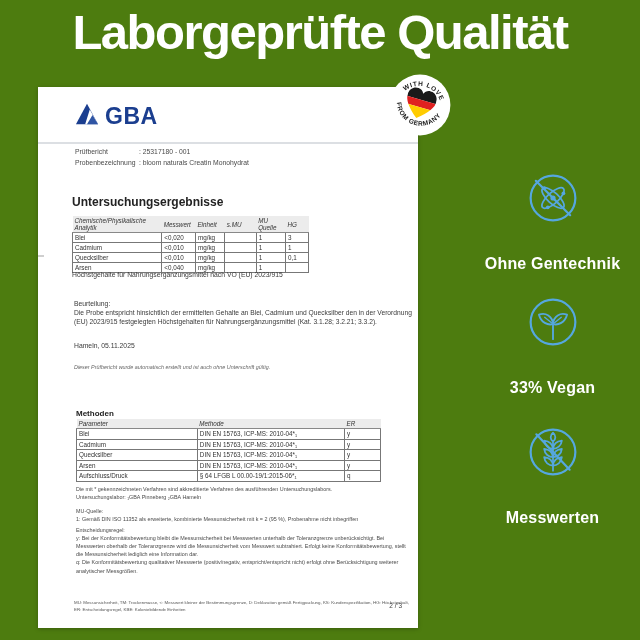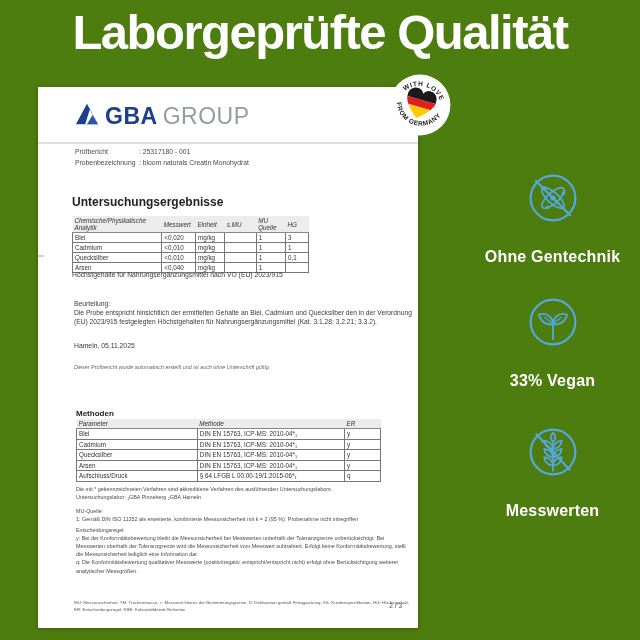--- a/index.html
+++ b/index.html
@@ -45,41 +45,40 @@
   .rule-block{position:absolute;left:38px;top:439px;width:332px;}
   .doc-footer{position:absolute;left:36px;top:512px;width:320px;font-size:4.4px;color:#555;
               line-height:1.7;}
   .page-num{position:absolute;right:16px;top:515px;font-size:6.5px;color:#444;}
   
   .badge{position:absolute;left:389px;top:74px;width:62px;height:62px;}
   
   .feature{position:absolute;left:470px;width:165px;text-align:center;color:#ffffff;}
   .f1{top:172px;} .f2{top:296px;} .f3{top:426px;}
   .feature svg{width:52px;height:52px;display:block;margin:0 auto;}
-  .feature-label{margin-top:24px;font-size:16px;font-weight:bold;letter-spacing:.2px;}
+  .feature-label{margin-top:31px;font-size:16px;font-weight:bold;letter-spacing:.2px;}
 </style>
 </head>
 <body>
 
 <div class="stage">
 
   <div class="main-title">Laborgeprüfte Qualität</div>
 
   <div class="doc">
 
     <div class="logo-row">
       <span>
         <svg width="26" height="24" viewBox="0 0 28 26">
           <path d="M2,24 L14,2 L26,24 Z" fill="#1B3E8F"></path>
           <path d="M17,8 L26,24 L12,24 Z" fill="#ffffff"></path>
           <path d="M20,14 L26,24 L14,24 Z" fill="#2F55A4"></path>
         </svg>
       </span>
       <span class="brand-bold">GBA</span>
-        <span class="brand-light">GROUP</span>
     </div>
 
     <div class="divider"></div>
     <div class="fold-mark"></div>
 
     <div class="meta">
       <div class="meta-row">
         <span class="meta-label">Prüfbericht</span>
         <span>: 25317180 - 001</span>
       </div>

